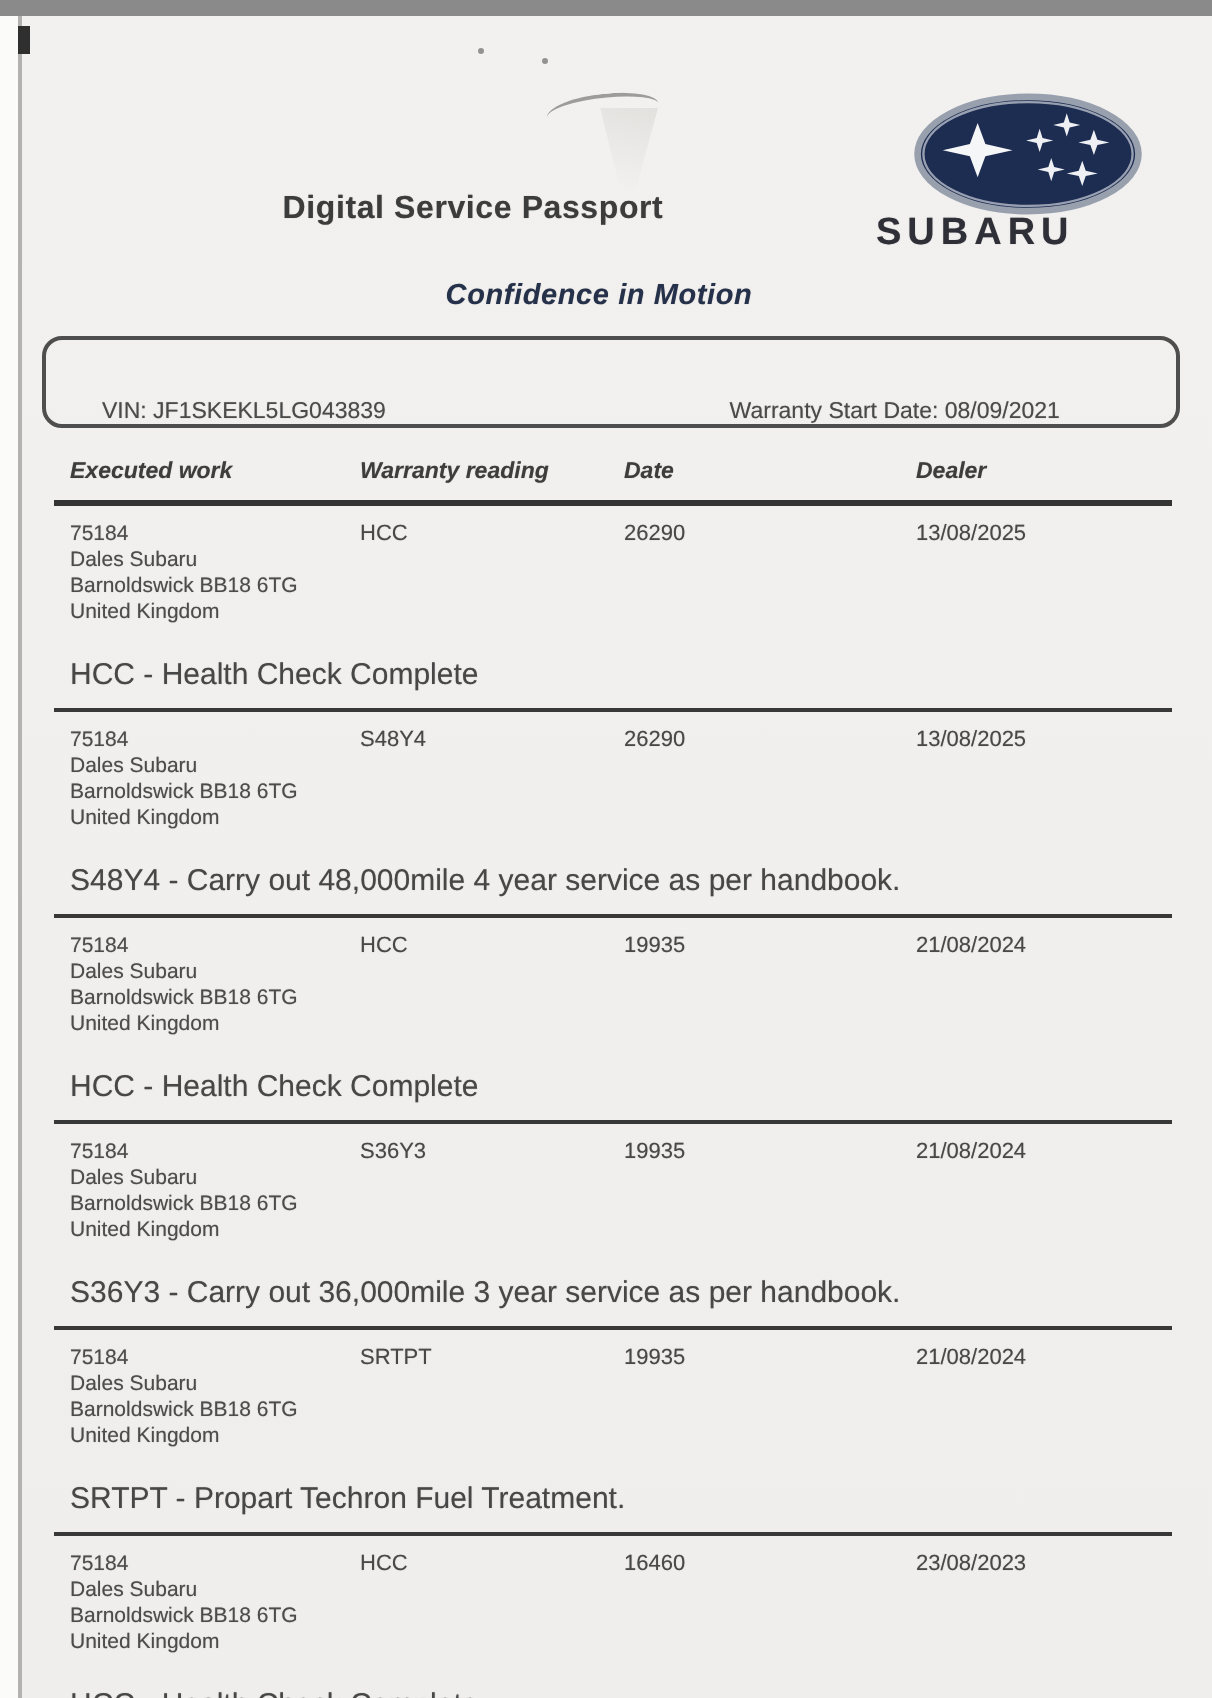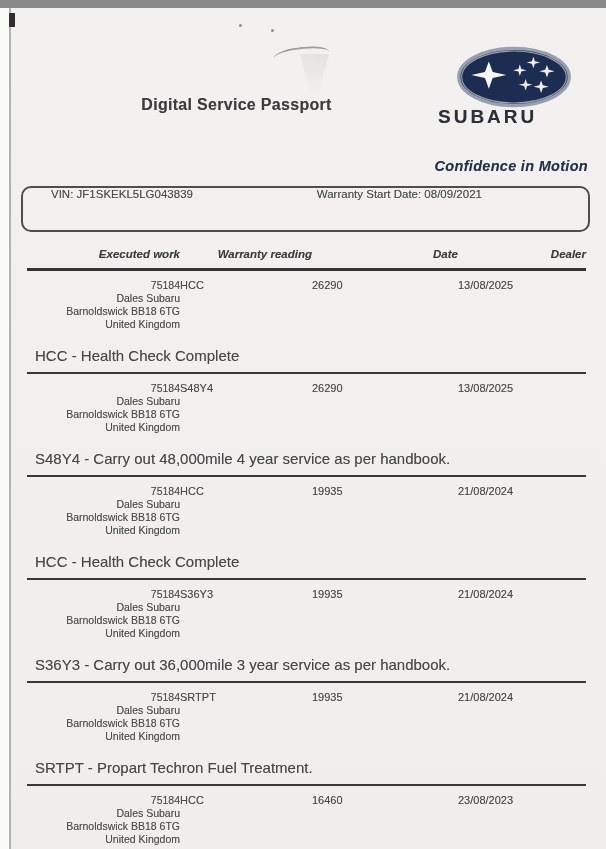--- a/index.html
+++ b/index.html
@@ -31,39 +31,39 @@
     background:linear-gradient(195deg, rgba(198,196,192,.35), rgba(240,239,237,0) 70%);
     clip-path:polygon(15% 0, 100% 0, 55% 100%);
   }
   .doc-header { display:flex; align-items:flex-end; margin:38px 16px 0 24px; }
   .title-wrap { flex:1; text-align:center; padding-bottom:14px; }
   .title { font-size:16px; font-weight:bold; color:#3c3c3c; letter-spacing:.3px; }
   .brand { width:152px; text-align:left; }
   .logo { width:118px; height:62px; display:block; margin:0 auto; }
   .brand-name { font-size:19px; font-weight:bold; letter-spacing:3px; color:#2f2f38; margin-top:-2px; }
   .tagline {
-    text-align:right; margin:30px 18px 0 0;
+    text-align:center; margin:12px 18px 0 0;
     font-style:italic; font-weight:bold; font-size:14.5px; color:#25304a; letter-spacing:.3px;
   }
   .vin-box {
     margin:12px 16px 0 10px; height:46px;
     border:2px solid #4e4e4e; border-radius:10px;
-    display:flex; align-items:flex-start; font-size:11.5px; color:#4a4a4a;
+    display:flex; align-items:flex-end; font-size:11.5px; color:#4a4a4a;gap:48px;
   }
   .vin { padding-left:28px; width:52%; }
   .table { margin:16px 20px 0 16px; }
   .thead, .trow { display:grid; grid-template-columns:145px 132px 146px 1fr; padding-left:8px; }
   .thead {
     font-weight:bold; font-style:italic; font-size:11.5px; color:#3d3d3d;
-    padding-bottom:8px; border-bottom:3px solid #343434;text-align:right;
+    padding-bottom:8px; border-bottom:3px solid #343434;
   }
   .trow { border-bottom:2.5px solid #383838; padding:8px 0 4px 8px; font-size:11px; }
   .trow:last-child { border-bottom:2.5px solid #383838; }
   .cell { color:#484848; }
-  .dealer { grid-row:1 / 3; font-size:10.5px; line-height:13px; color:#4c4c4c;text-align:right; }
+  .dealer { grid-row:1 / 3; font-size:10.5px; line-height:13px; color:#4c4c4c; }
   .desc { grid-column:1 / 4; align-self:end; padding:16px 0 4px 0; font-size:15px; color:#474747; }
 </style>
 </head>
 <body>
 
 <div class="top-band"></div>
 
 <div class="paper">
   <div class="speck"></div>
   <div class="dot dot1"></div>

